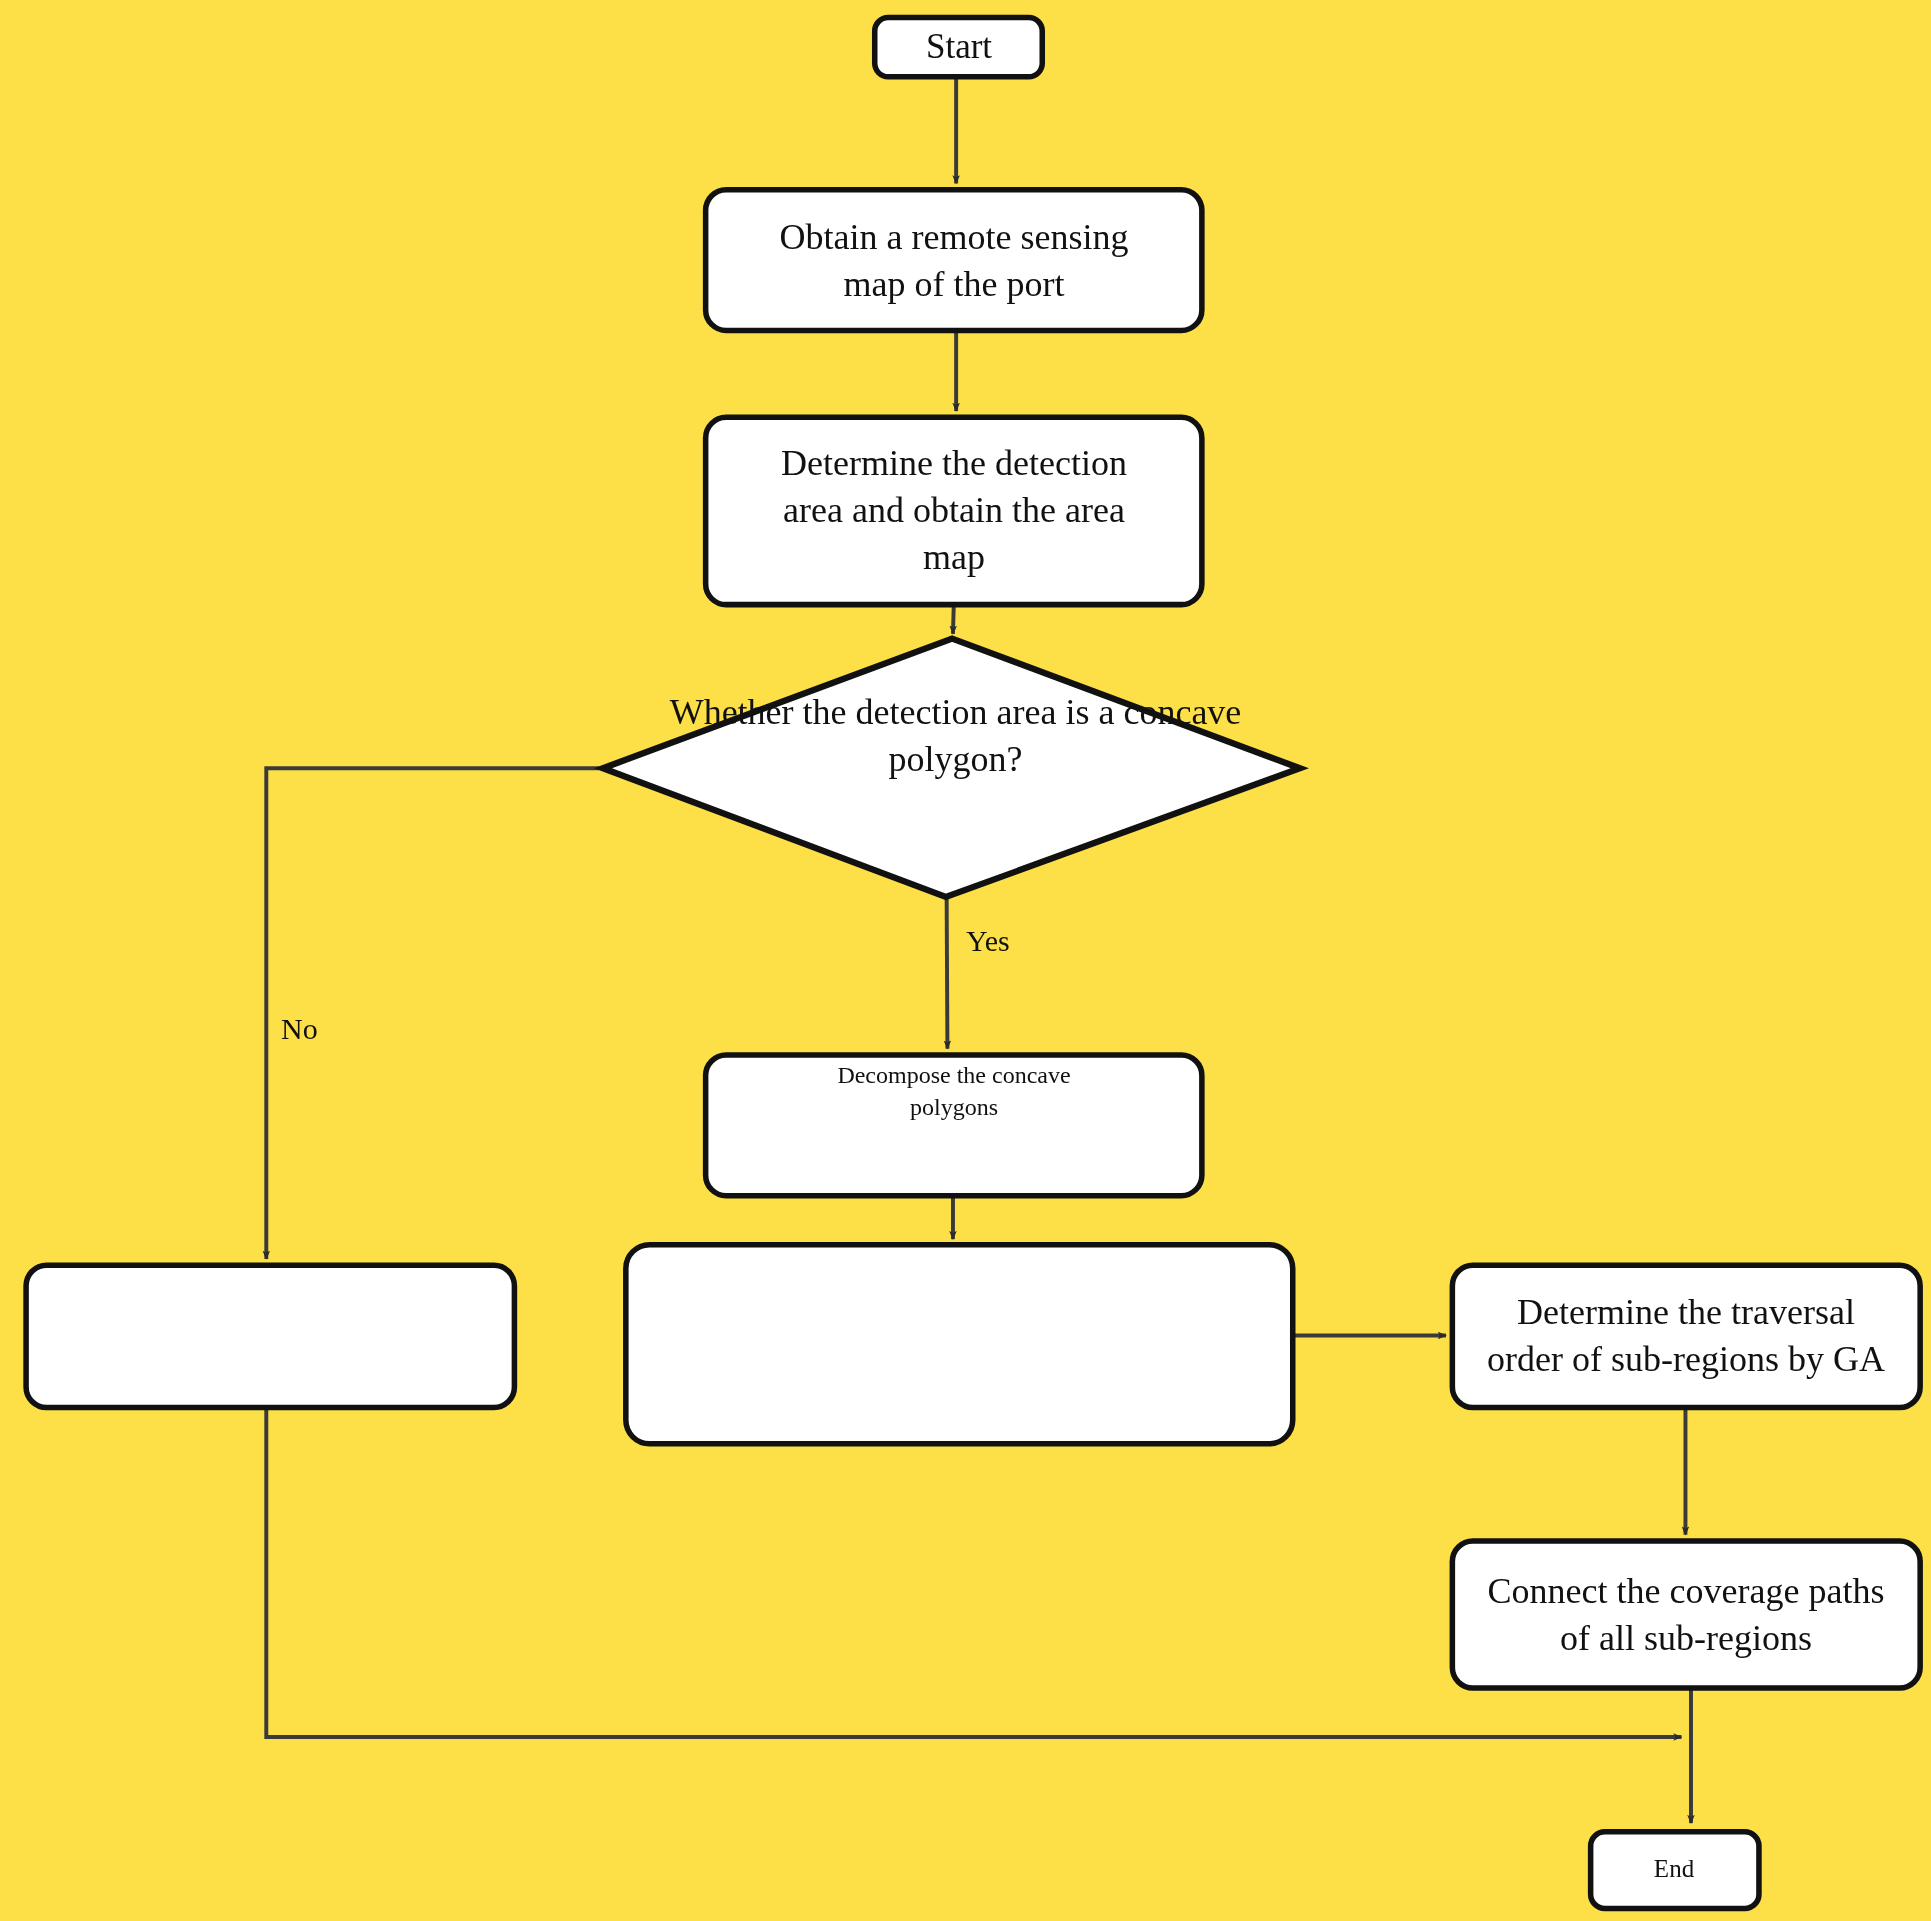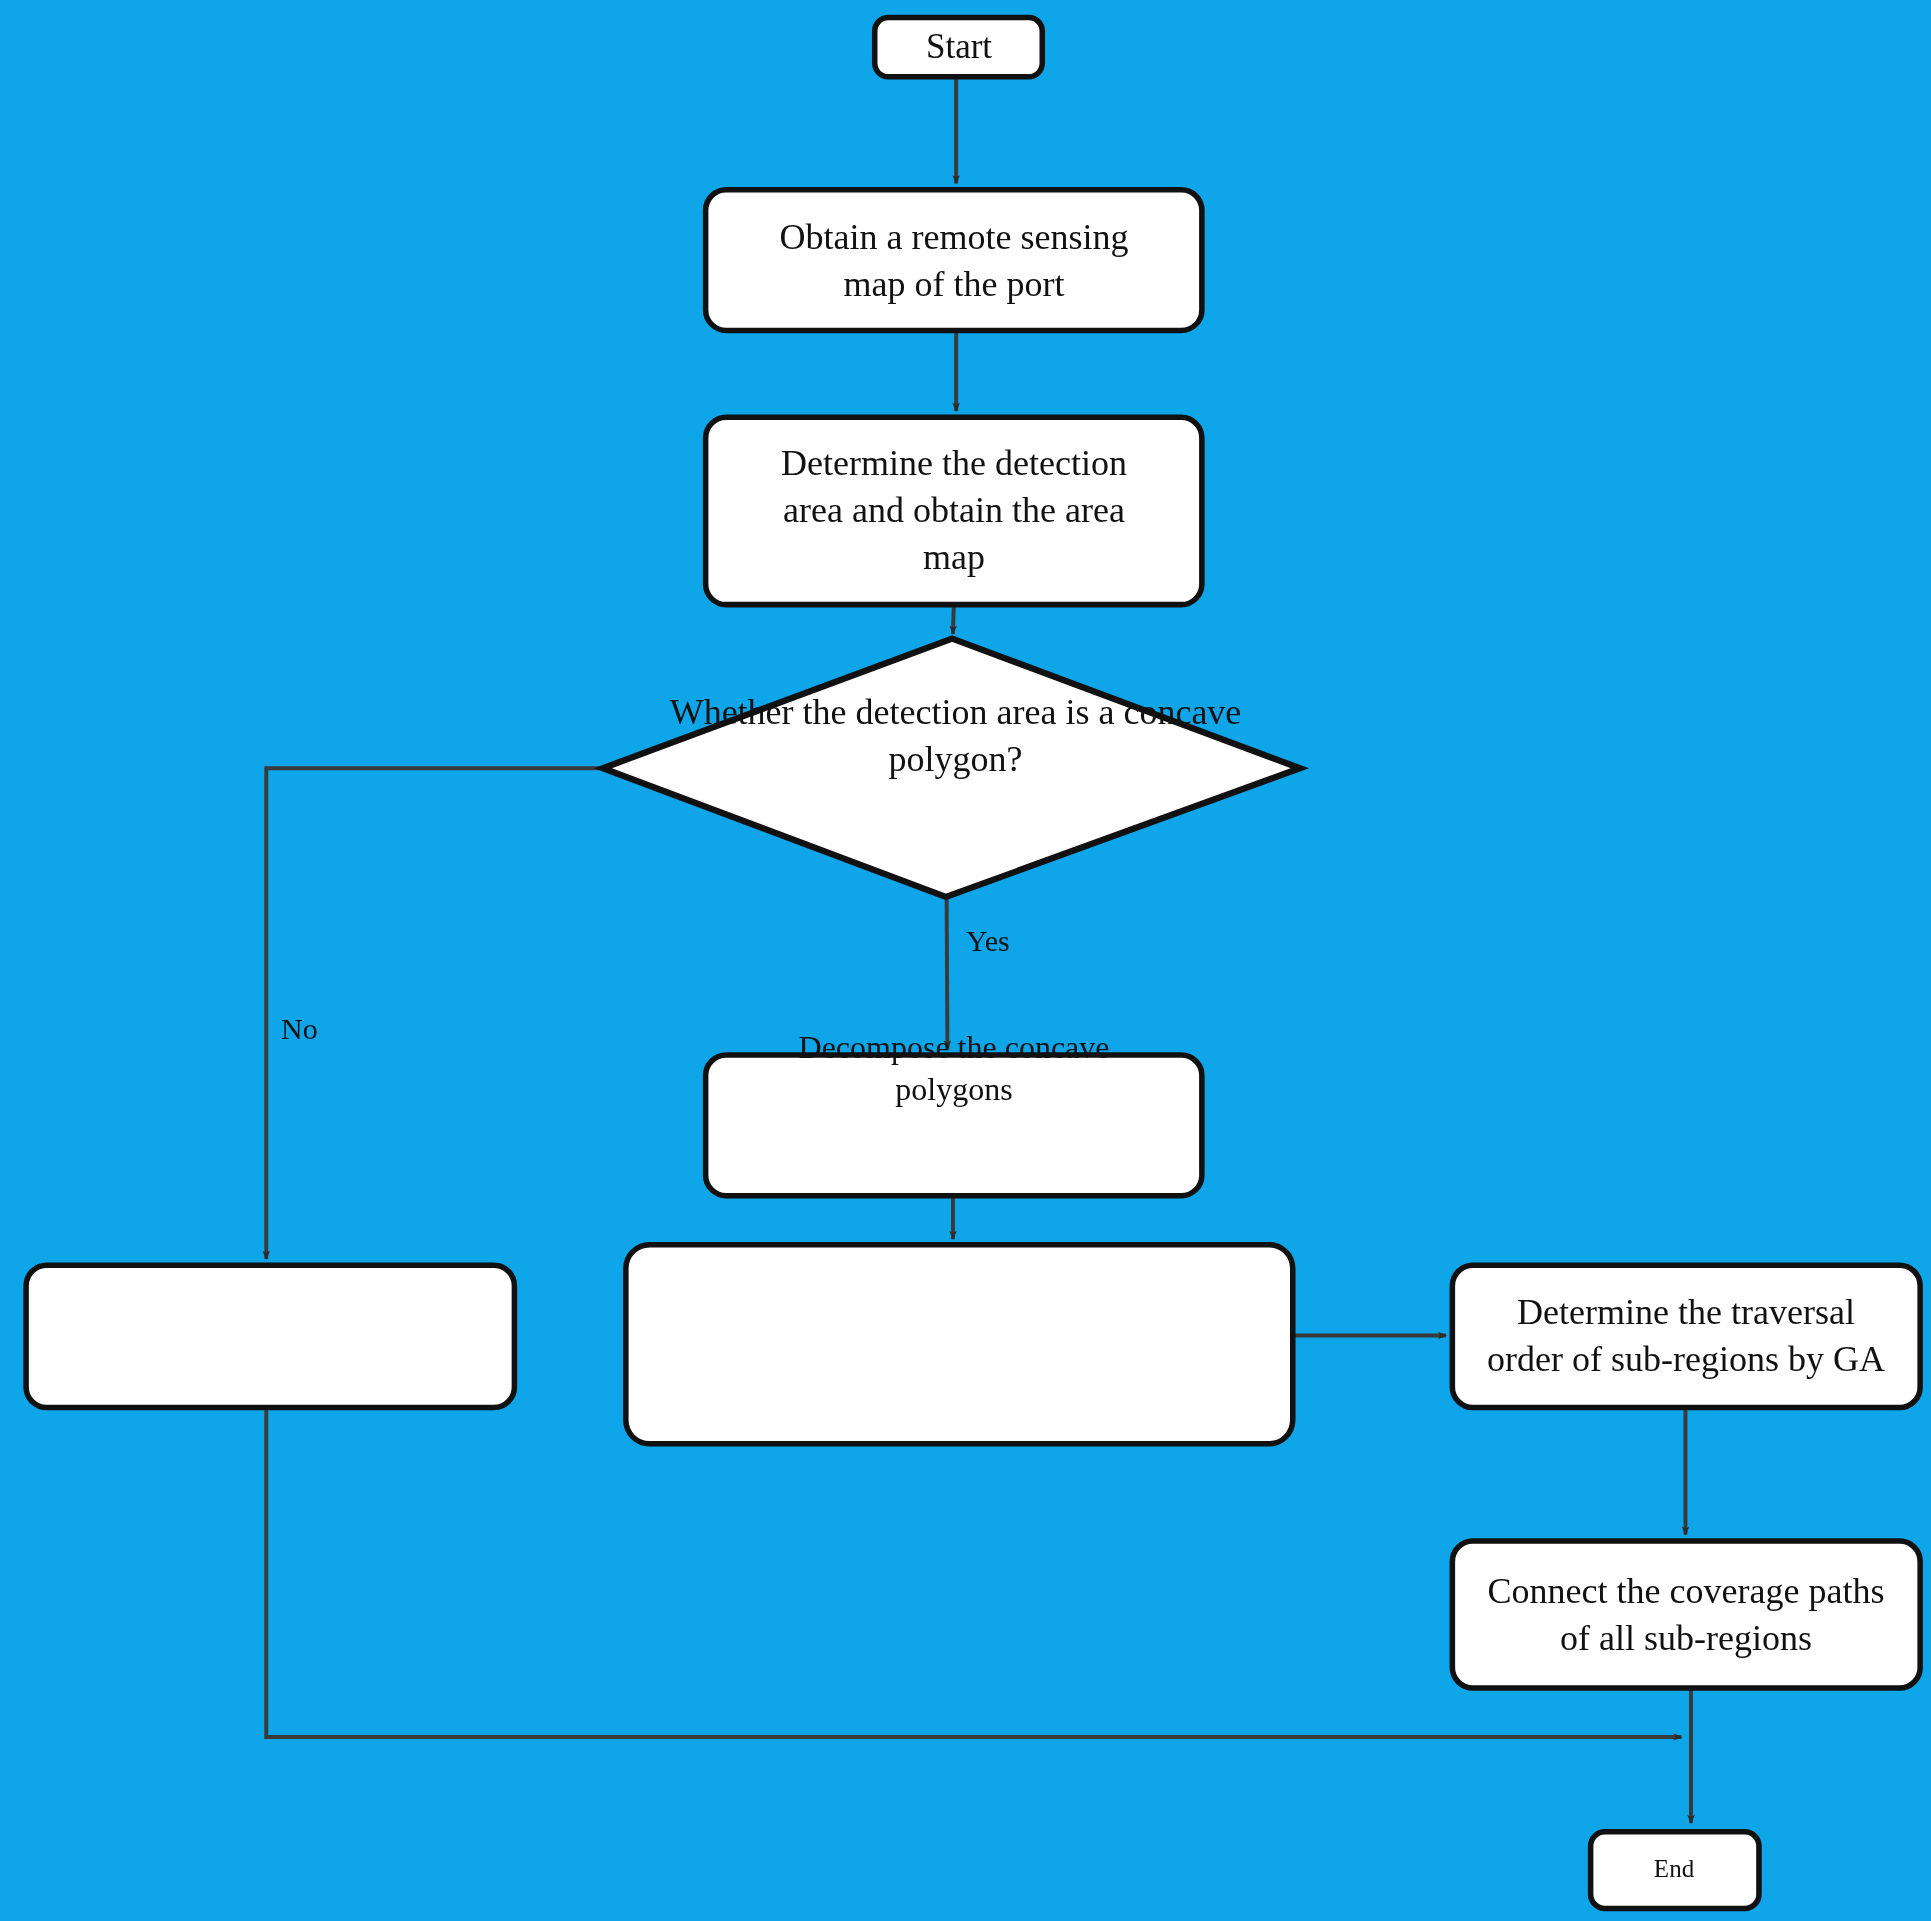--- a/index.html
+++ b/index.html
@@ -8,21 +8,21 @@
     padding: 0;
     background: #ffffff;
   }
   body {
     font-family: "Liberation Serif", "DejaVu Serif", serif;
   }
   #canvas {
     position: relative;
     width: 1932px;
     height: 1922px;
-    background: #0ea5e9;
+    background: #fde047;
     overflow: hidden;
   }
   #flow-svg {
     position: absolute;
     left: 0;
     top: 0;
     width: 1932px;
     height: 1922px;
   }
   .node-label {
@@ -104,21 +104,21 @@
   <div class="node-label" style="left:706px; top:190px; width:496px; height:141px; font-size:36px;">Obtain a remote sensing
 map of the port</div>
 
   <div class="node-label" style="left:576px; top:692px; width:759px; height:87px; font-size:36px;">Whether the detection area is a concave
 polygon?</div>
 
   <div class="node-label" style="left:706px; top:417px; width:496px; height:187px; font-size:36px;">Determine the detection
 area and obtain the area
 map</div>
 
-  <div class="node-label" style="left:706px; top:998px; width:496px; height:141px; font-size:32px;">Decompose the concave
+  <div class="node-label" style="left:706px; top:1021px; width:496px; height:141px; font-size:24px;">Decompose the concave
 polygons</div>
 
 
 
   <div class="node-label" style="left:1444px; top:1265px; width:484px; height:142px; font-size:36px;">Determine the traversal
 order of sub-regions by GA</div>
 
   <div class="node-label" style="left:1452px; top:1541px; width:468px; height:147px; font-size:36px;">Connect the coverage paths
 of all sub-regions</div>
 

